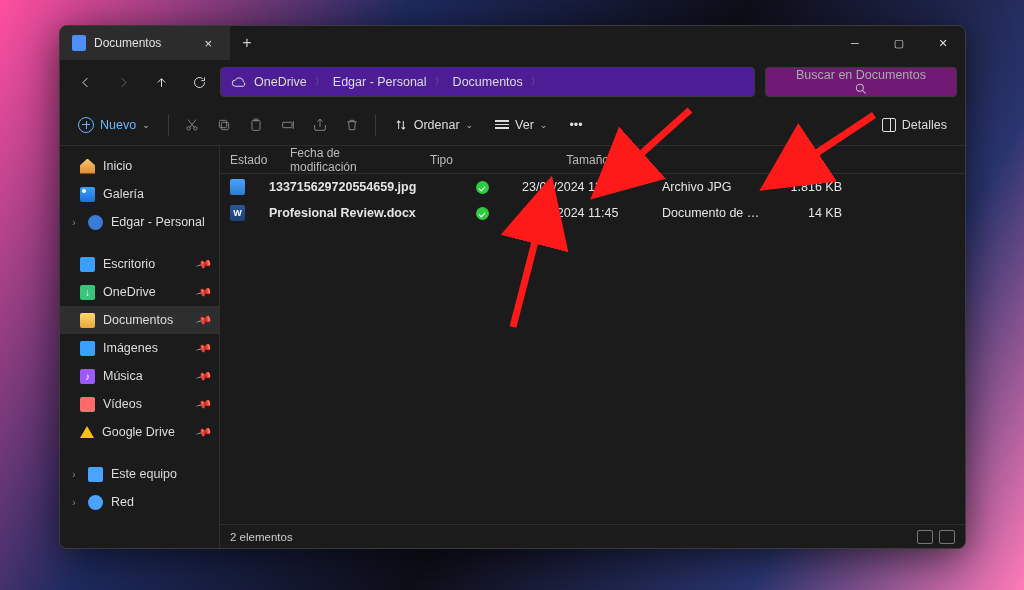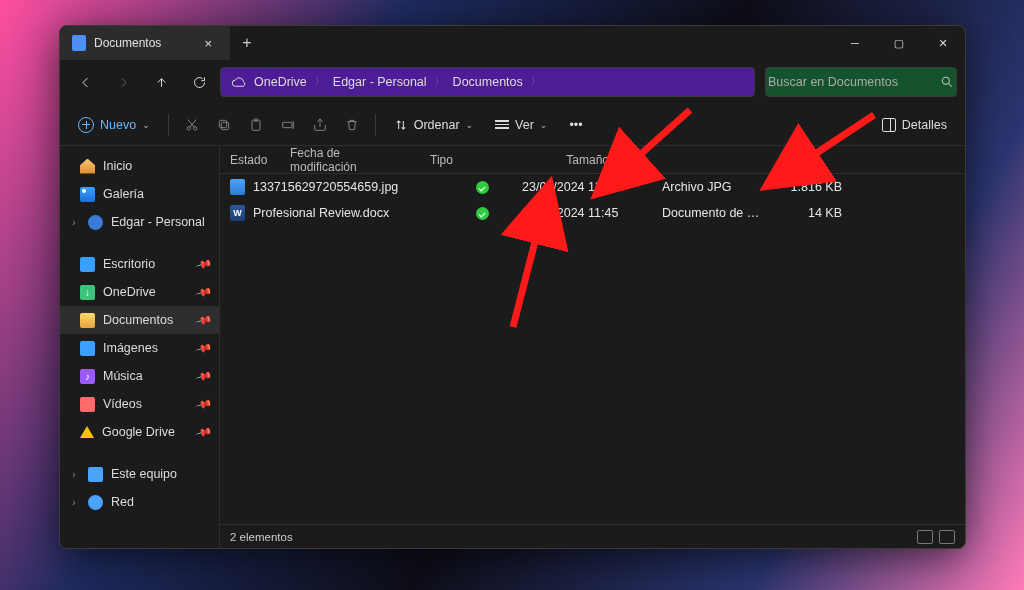--- a/index.html
+++ b/index.html
@@ -31,23 +31,24 @@
   .nav-ico { width: 34px; height: 34px; display:flex;align-items:center;justify-content:center;color:#ccc; border-radius:4px;}
   .nav-ico svg { width: 15px; height: 15px; stroke: #ddd; fill: none; stroke-width: 1.6; }
   .nav-ico.disabled svg { stroke: #666; }
   .breadcrumb {
     flex: 1; height: 30px; background: #4c1d95; border:1px solid #3a3a3a; border-radius: 4px;
     display: flex; align-items: center; padding: 0 10px; gap: 8px; color:#ddd; font-size: 12.5px;
   }
   .crumb-sep { color:#888; font-size: 10px; }
   .cloud-ico{width:15px;height:15px;}
   .search {
-    width: 192px; height: 30px; background: #14532d; border:1px solid #3a3a3a; border-radius: 4px;
-    display: flex; align-items: center; padding: 0 2px; color:#aaa; font-size: 12.5px; margin-left: 6px;
+    width: 192px; height: 30px; background: #701a75; border:1px solid #3a3a3a; border-radius: 4px;
+    display: flex; align-items: center; padding: 0 18px; color:#aaa; font-size: 12.5px; margin-left: 6px;
     justify-content: space-between;
+    flex-direction: column;
   }
 
   .toolbar { height: 42px; display: flex; align-items: center; padding: 0 8px; gap: 2px; border-bottom: 1px solid #2e2e2e;}
   .tbtn {
     height: 30px; padding: 0 10px; display:flex;align-items:center;gap:6px;
     color:#ddd; font-size: 12.5px; border-radius: 4px;
   }
   .tbtn.primary{color:#67b6ff;}
   .tbtn .circle-plus{width:16px;height:16px;border:1.3px solid #67b6ff;border-radius:50%;position:relative;}
   .tbtn .circle-plus:before,.tbtn .circle-plus:after{content:"";position:absolute;background:#67b6ff;}
@@ -93,21 +94,21 @@
   .cols{height:28px;display:flex;align-items:center;font-size:12px;color:#bbb;border-bottom:1px solid #2e2e2e;}
   .col{padding:0 10px;display:flex;align-items:center;height:100%;border-right:1px solid transparent;}
   .c-name{width:232px;}
   .c-state{width:60px;align-items:center;}
   .c-date{width:140px;}
   .c-type{width:120px;}
   .c-size{width:80px;text-align:right;justify-content:flex-end;}
   .rows{flex:1;}
   .frow{height:26px;display:flex;align-items:center;font-size:12.5px;color:#e5e5e5;}
   .frow .cell{padding:0 10px;}
-  .fname{width:232px;display:flex;align-items:center;gap:8px;padding-left:22px;}
+  .fname{width:232px;display:flex;align-items:center;gap:24px;padding-left:22px;font-weight:bold;}
   .fico{width:15px;height:16px;flex:none;border-radius:2px;}
   .fico.jpg{background:linear-gradient(#4aa3ff,#2e7bd1);}
   .fico.docx{background:linear-gradient(#2b579a,#1e3f73);position:relative;}
   .fico.docx:after{content:"W";position:absolute;inset:0;color:#fff;font-size:9px;font-weight:bold;text-align:center;line-height:16px;}
   .state{width:60px;display:flex;justify-content:center;}
   .state .ok{width:13px;height:13px;background:#2ecc40;border-radius:50%;position:relative;}
   .state .ok:after{content:"";position:absolute;left:3px;top:5px;width:5px;height:3px;border-left:1.6px solid #fff;border-bottom:1.6px solid #fff;transform:rotate(-45deg);}
   .date{width:140px;}
   .ftype{width:120px;white-space:nowrap;overflow:hidden;text-overflow:ellipsis;}
   .fsize{width:80px;text-align:right;}

